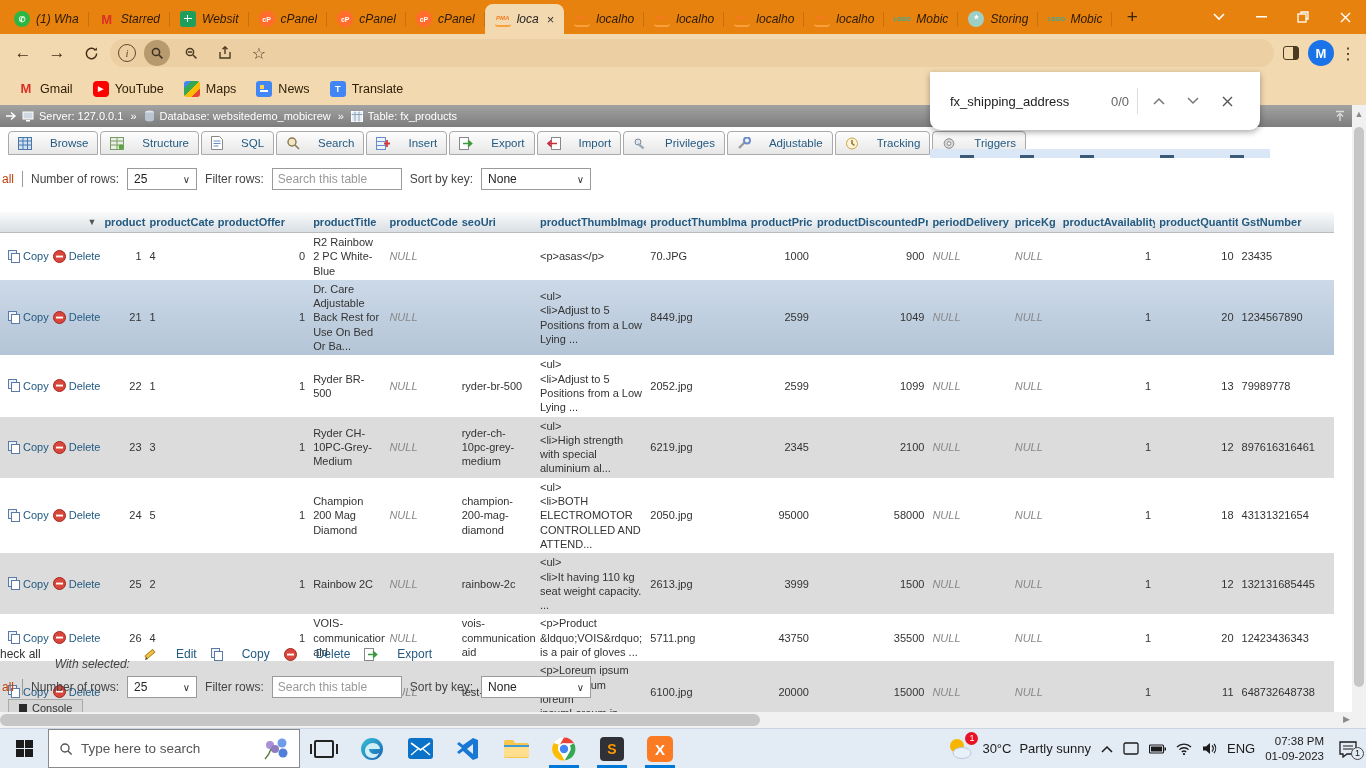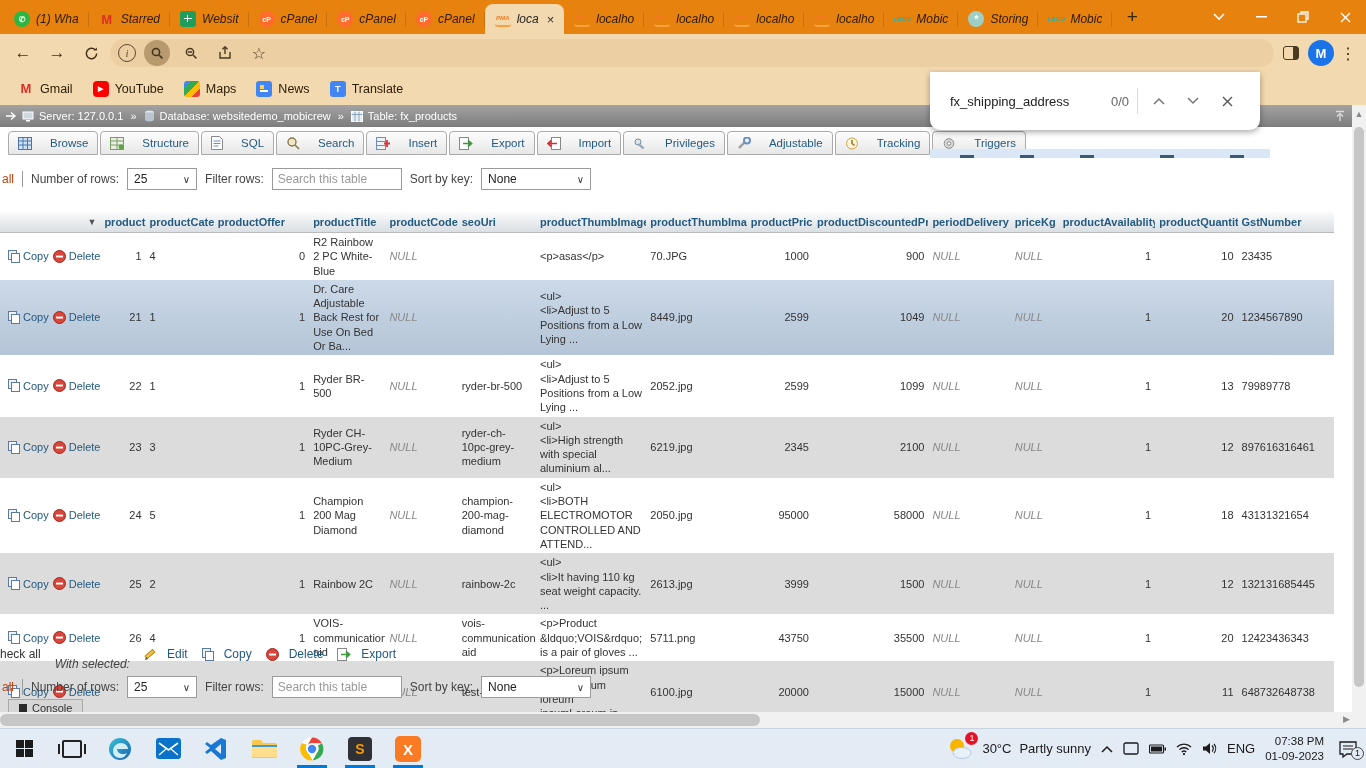--- a/index.html
+++ b/index.html
@@ -90,21 +90,21 @@
   td.null { color:#888; font-style:italic; }
   td.desc { white-space:pre-line; }
   .rowact { display:flex; align-items:center; gap:4px; white-space:nowrap; }
   .rowact a { color:#235a81; text-decoration:none; display:inline-flex; align-items:center; gap:3px; cursor:pointer; }
   .frag { width:7px; height:10px; background:linear-gradient(#7d9cc0,#41618c); border-radius:1px; }
   .sorttri { float:right; color:#555; font-size:9px; }
 
   
   .withsel { position:absolute; left:0; display:flex; align-items:center; gap:14px; font-size:12px; color:#235a81; }
   .withsel .wlabel { font-style:italic; color:#444;margin-top:20px; }
-  .withsel a { color:#235a81; text-decoration:none; display:inline-flex; align-items:center; gap:10px; cursor:pointer; }
+  .withsel a { color:#235a81; text-decoration:none; display:inline-flex; align-items:center; gap:19px; cursor:pointer; }
 
   .consoletab { position:absolute; left:8px; display:flex; align-items:center; gap:5px; background:#d6d6d6; border:1px solid #aaa; border-bottom:none; font-size:11px; color:#333; padding:2px 10px; }
   .consq { width:8px; height:8px; background:#2b2b2b; }
 
   
   .hscroll { position:absolute; left:0; bottom:0; width:1352px; height:16px; background:#f1f1f1; }
   .hthumb { position:absolute; left:0; top:2px; height:12px; width:760px; background:#c6c6c6; border-radius:6px; }
   .harrow { position:absolute; right:2px; top:2px; color:#8a8a8a; font-size:9px; }
   .vscroll { position:absolute; right:0; top:0; width:14px; height:623px; background:#f1f1f1; display:flex; flex-direction:column; align-items:center; }
   .vthumb { position:absolute; top:22px; width:10px; left:2px; height:560px; background:#c6c6c6; border-radius:5px; }
@@ -959,20 +959,36 @@
 
   <div class="taskbar">
     <div class="startbtn">
         <div class="winlogo">
           <i></i>
           <i></i>
           <i></i>
           <i></i>
         </div>
       </div>
+    <div class="tsearch">
+      <svg width="14" height="14" viewBox="0 0 14 14">
+          <circle cx="6" cy="6" r="4" fill="none" stroke="#555" stroke-width="1.4"></circle>
+          <path d="M9 9l3.6 3.6" stroke="#555" stroke-width="1.4"></path>
+        </svg>
+      <span>Type here to search</span>
+      <span class="flowers">
+        <svg width="26" height="26" viewBox="0 0 26 26">
+            <circle cx="7" cy="9" r="4" fill="#a98fd6"></circle>
+            <circle cx="12" cy="13" r="4" fill="#8f7bc0"></circle>
+            <circle cx="19" cy="7" r="4.5" fill="#6f9be8"></circle>
+            <circle cx="20" cy="17" r="4.5" fill="#4f7fd9"></circle>
+            <path d="M8 13c-2 6-4 8-6 10" stroke="#5a7d3a" stroke-width="1.4" fill="none"></path>
+          </svg>
+      </span>
+    </div>
     <div class="appslot">
         <div class="tvico"></div>
       </div>
     <div id="apps" style="display:flex">
         <div class="appslot">
           <span>
             <svg width="26" height="26">
               <defs>
                 <linearGradient id="eg" x1="0" y1="0" x2="1" y2="1">
                   <stop offset="0" stop-color="#35c1d6"></stop>

